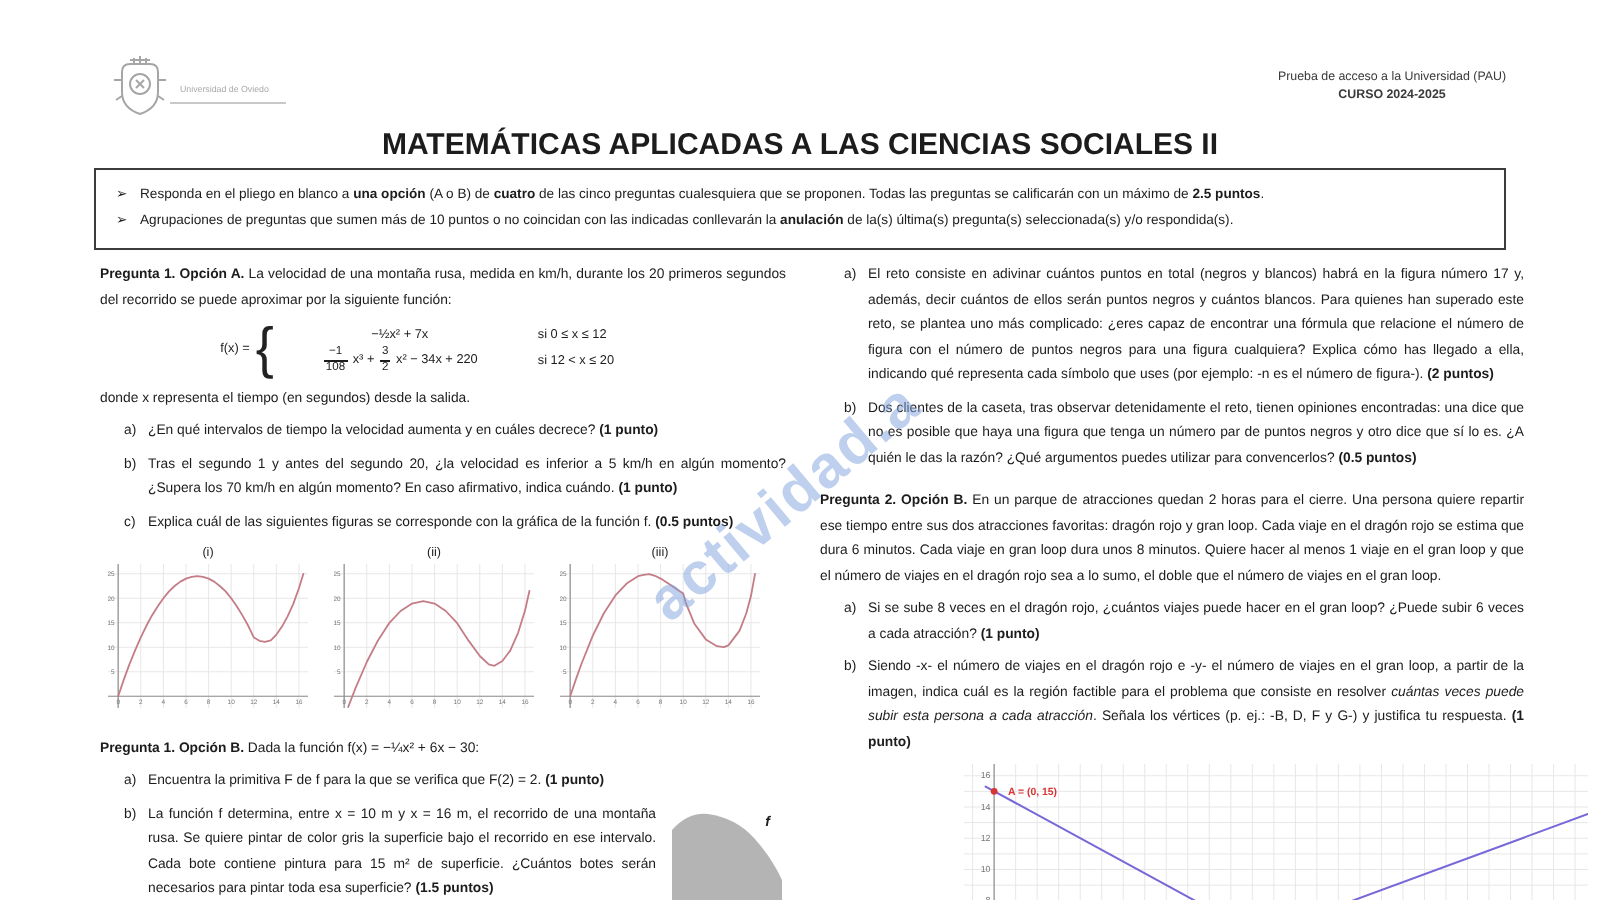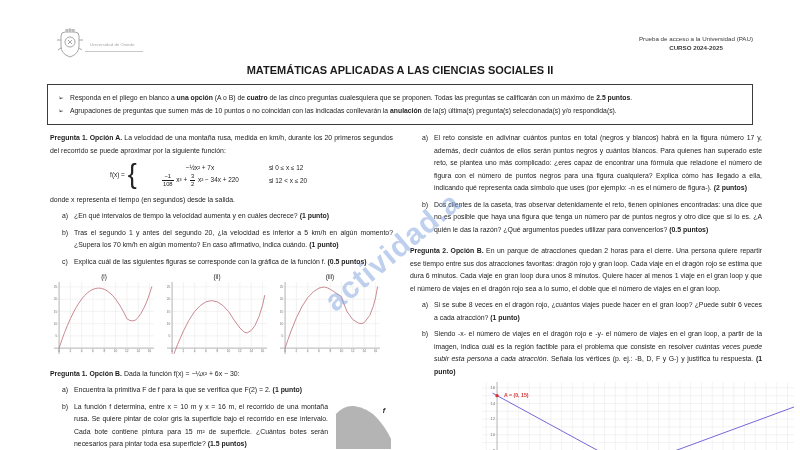--- a/index.html
+++ b/index.html
@@ -4,21 +4,21 @@
 <style>
   html,body{margin:0;padding:0;}
   body{width:800px;height:450px;position:relative;overflow:hidden;background:#ffffff;
        font-family:"Liberation Sans",sans-serif;color:#1c1c1c;}
   
   .logo-wrap{position:absolute;left:55px;top:28px;display:flex;align-items:flex-start;}
   .logo-text{font-size:4.4px;color:#a9a9a9;margin:14px 0 0 5px;}
   .logo-rule{width:58px;height:1px;background:#c8c8c8;margin-top:4px;}
   .hdr-right{position:absolute;right:14px;top:35px;width:180px;text-align:center;font-size:6.2px;line-height:8.5px;color:#3a3a3a;}
   .hdr-right .l2{font-weight:bold;}
-  .doc-title{position:absolute;left:0;top:64px;width:100%;text-align:center;font-size:11px;font-weight:bold;}
+  .doc-title{position:absolute;left:0;top:64px;width:100%;text-align:center;font-size:15px;font-weight:bold;}
   .instr-box{position:absolute;left:47px;right:47px;top:84px;border:1px solid #3c3c3c;padding:6px 10px 7px 10px;}
   .instr-line{font-size:6.8px;line-height:13px;display:flex;}
   .instr-line .arrow{flex:0 0 12px;}
   
   .col{position:absolute;top:132px;font-size:6.9px;line-height:12.5px;text-align:justify;}
   #col-left{left:50px;width:343px;}
   #col-right{left:410px;width:352px;}
   .para{margin:0 0 4px 0;}
   .item{display:flex;margin:4px 0 0 12px;}
   .item .lab{flex:0 0 12px;}

